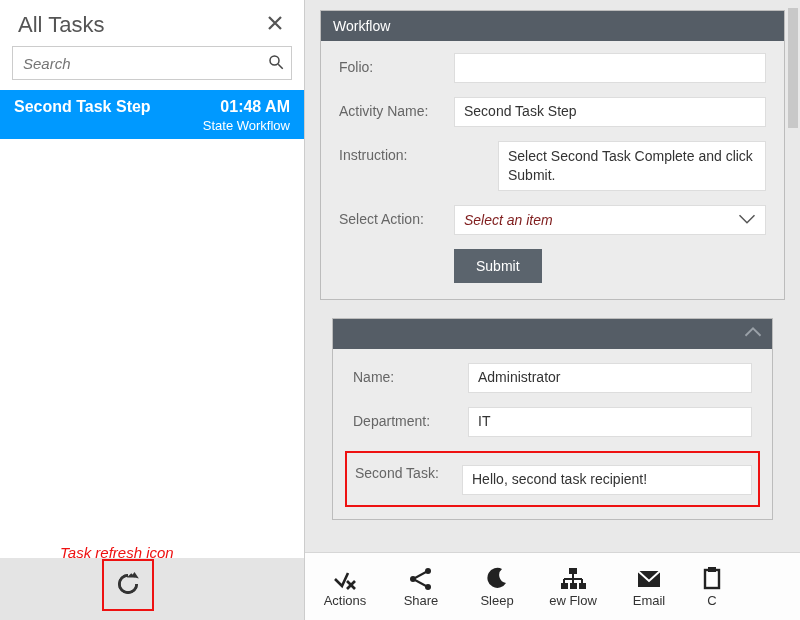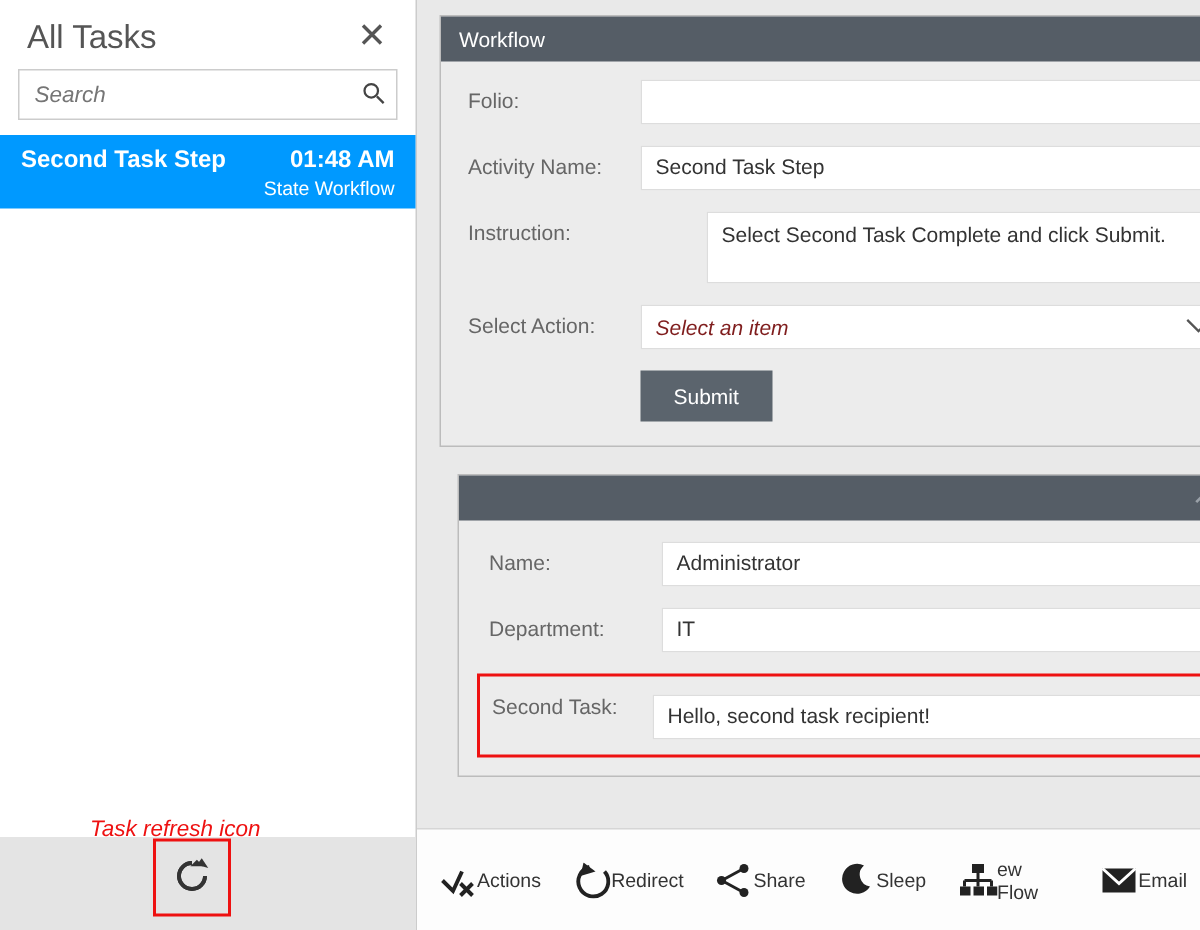--- a/index.html
+++ b/index.html
@@ -217,20 +217,21 @@
     height: 68px;
     background: #fdfdfd;
     border-top: 1px solid #d6d6d6;
     display: flex;
     align-items: center;
     padding: 0 6px 0 14px;
     gap: 24px;
   }
   .tool {
     display: flex;
+    flex-direction: column;
     align-items: center;
     color: #333;
     font-size: 13px;
     cursor: pointer;
     min-width: 52px;
   }
   .tool .ticon { height: 28px; display: flex; align-items: center; }
   .tool .ticon svg { width: 26px; height: 24px; }
 </style>
 </head>
@@ -362,29 +363,20 @@
               <path d="M3 12 L10 19 L16 6" stroke="#222" stroke-width="2.6" fill="none"></path>
               <line x1="15" y1="14" x2="23" y2="22" stroke="#222" stroke-width="2.6"></line>
               <line x1="23" y1="14" x2="15" y2="22" stroke="#222" stroke-width="2.6"></line>
             </svg>
         </span>
         <span>Actions</span>
       </div>
       <div class="tool">
         <span class="ticon">
           <svg viewBox="0 0 26 24">
-              <path d="M22 6 A10 10 0 1 1 12 3" stroke="#222" stroke-width="2.6" fill="none"></path>
-              <polygon points="8,0 16,6 6,9" fill="#222"></polygon>
-            </svg>
-        </span>
-        <span>Redirect</span>
-      </div>
-      <div class="tool">
-        <span class="ticon">
-          <svg viewBox="0 0 26 24">
               <circle cx="20" cy="4" r="3" fill="#222"></circle>
               <circle cx="5" cy="12" r="3" fill="#222"></circle>
               <circle cx="20" cy="20" r="3" fill="#222"></circle>
               <line x1="7" y1="11" x2="18" y2="5" stroke="#222" stroke-width="2"></line>
               <line x1="7" y1="13" x2="18" y2="19" stroke="#222" stroke-width="2"></line>
             </svg>
         </span>
         <span>Share</span>
       </div>
       <div class="tool">

